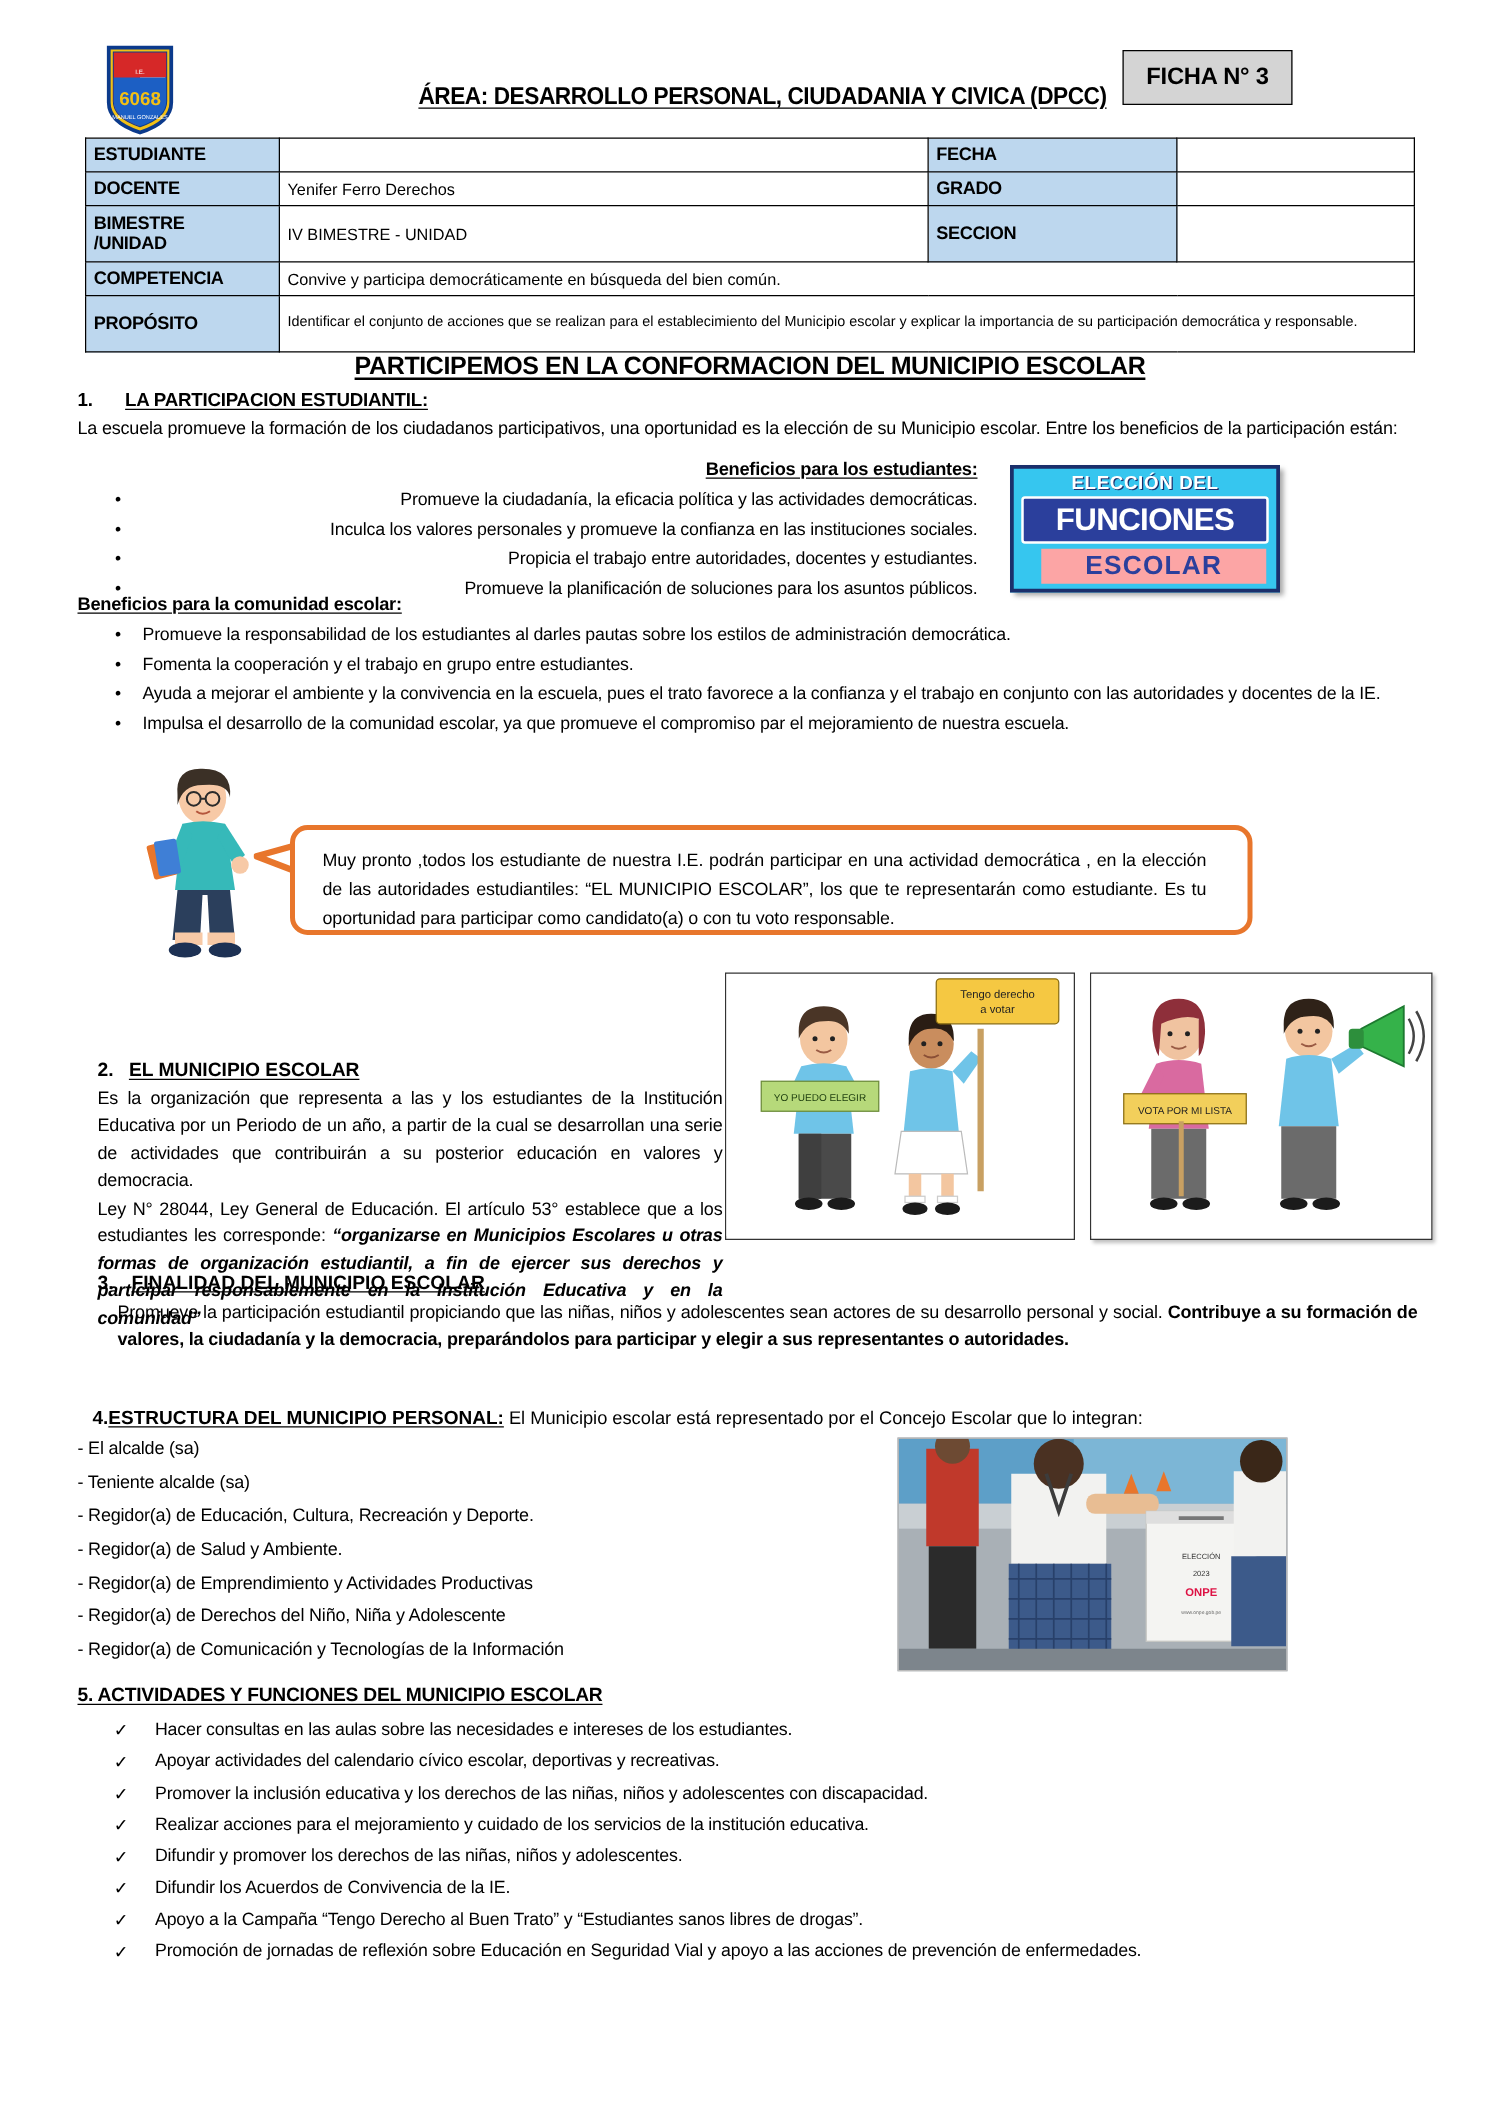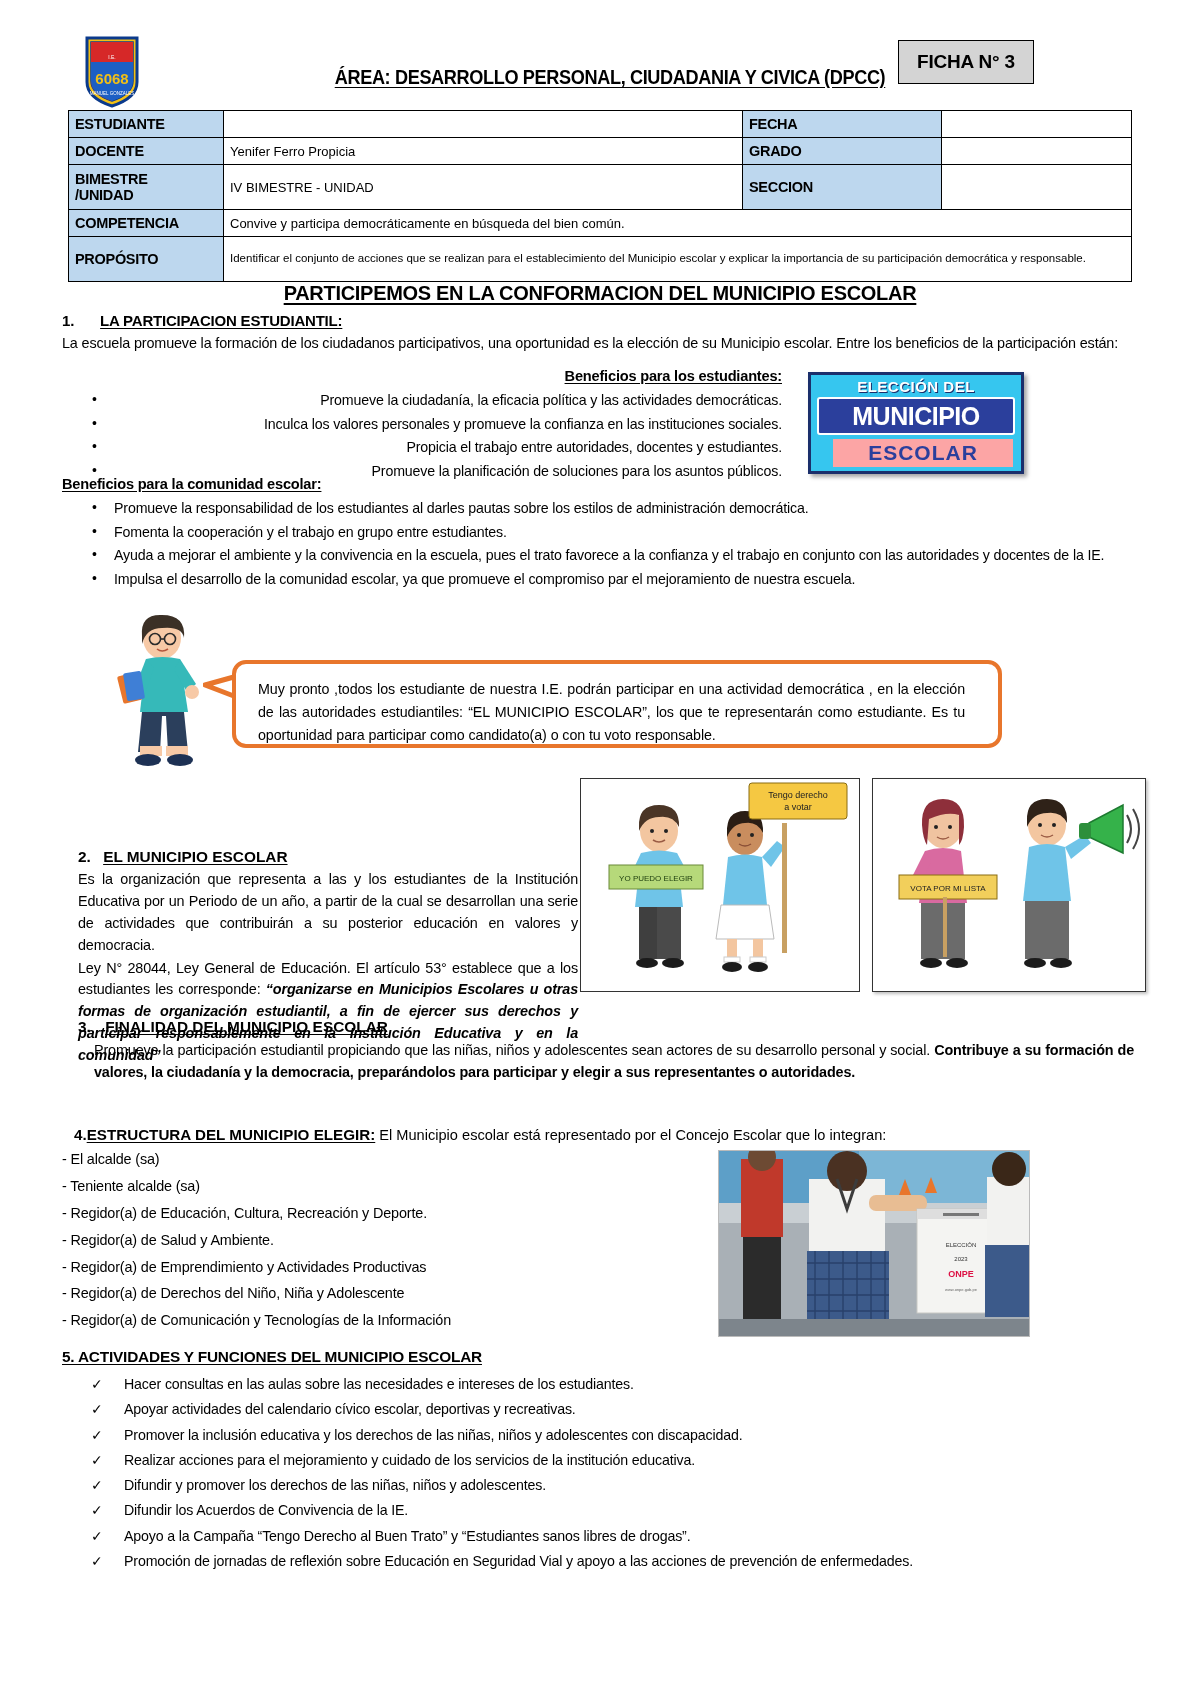--- a/index.html
+++ b/index.html
@@ -145,21 +145,21 @@
   <table class="info-table">
     <tbody>
         <tr>
       <td class="lbl c1">ESTUDIANTE</td>
       <td class="val c2"></td>
       <td class="lbl c3">FECHA</td>
       <td class="val c4"></td>
     </tr>
     <tr>
       <td class="lbl c1">DOCENTE</td>
-      <td class="val c2">Yenifer Ferro Propicia</td>
+      <td class="val c2">Yenifer Ferro Derechos</td>
       <td class="lbl c3">GRADO</td>
       <td class="val c4"></td>
     </tr>
     <tr>
       <td class="lbl c1" style="height:40px">BIMESTRE<br>/UNIDAD</td>
       <td class="val c2">IV BIMESTRE - UNIDAD</td>
       <td class="lbl c3">SECCION</td>
       <td class="val c4"></td>
     </tr>
     <tr>
@@ -198,21 +198,21 @@
     <ul class="bul" style="margin-top:6px;">
       <li>Promueve la responsabilidad de los estudiantes al darles pautas sobre los estilos de administración democrática.</li>
       <li>Fomenta la cooperación y el trabajo en grupo entre estudiantes.</li>
       <li>Ayuda a mejorar el ambiente y la convivencia en la escuela, pues el trato favorece a la confianza y el trabajo en conjunto con las autoridades y docentes de la IE.</li>
       <li>Impulsa el desarrollo de la comunidad escolar, ya que promueve el compromiso par el mejoramiento de nuestra escuela.</li>
     </ul>
   </div>
 
   <div class="poster">
     <div class="p-top">ELECCIÓN DEL</div>
-    <div class="p-mid">MUNICIPIO</div>
+    <div class="p-mid">FUNCIONES</div>
     <div class="p-bot">ESCOLAR</div>
   </div>
 
   <div class="teacher">
     <svg width="120" height="165" viewBox="0 0 120 165">
       <ellipse cx="58" cy="26" rx="19" ry="21" fill="#f7c9a6"></ellipse>
       <path d="M38 24 Q36 2 58 3 Q82 3 80 26 Q78 14 58 16 Q42 16 38 32 Z" fill="#3b3026"></path>
       <circle cx="51" cy="27" r="5.5" fill="none" stroke="#2b2b2b" stroke-width="1.6"></circle>
       <circle cx="66" cy="27" r="5.5" fill="none" stroke="#2b2b2b" stroke-width="1.6"></circle>
       <line x1="56.5" y1="27" x2="60.5" y2="27" stroke="#2b2b2b" stroke-width="1.6"></line>
@@ -337,21 +337,21 @@
       <span class="sec-num">3.</span>
       <span class="u" style="margin-left:10px;">FINALIDAD DEL MUNICIPIO ESCOLAR</span>
     </div>
     <div class="body-txt" style="margin-top:4px;margin-left:16px;width:1040px;text-align:justify;">
       <span>Promueve la participación estudiantil propiciando que las niñas, niños y adolescentes sean actores de su desarrollo personal y social. </span><span style="font-weight:bold;">Contribuye a su formación de valores, la ciudadanía y la democracia, preparándolos para participar y elegir a sus representantes o autoridades.</span>
     </div>
   </div>
 
   <div class="blk" style="left:62px;top:1126px;width:1080px;">
     <div style="font-size:15.2px;">
-      <span class="sec-num" style="margin-left:12px;">4.</span><span class="u" style="font-weight:bold;">ESTRUCTURA DEL MUNICIPIO ELEGIR:</span><span style="font-size:14.6px;"> El Municipio escolar está representado por el Concejo Escolar que lo integran:</span>
+      <span class="sec-num" style="margin-left:12px;">4.</span><span class="u" style="font-weight:bold;">ESTRUCTURA DEL MUNICIPIO PERSONAL:</span><span style="font-size:14.6px;"> El Municipio escolar está representado por el Concejo Escolar que lo integran:</span>
     </div>
     <div style="margin-top:6px;">
       <div class="body-txt" style="margin-bottom:5px;">- El alcalde (sa)</div>
       <div class="body-txt" style="margin-bottom:5px;">- Teniente alcalde (sa)</div>
       <div class="body-txt" style="margin-bottom:5px;">- Regidor(a) de Educación, Cultura, Recreación y Deporte.</div>
       <div class="body-txt" style="margin-bottom:5px;">- Regidor(a) de Salud y Ambiente.</div>
       <div class="body-txt" style="margin-bottom:5px;">- Regidor(a) de Emprendimiento y Actividades Productivas</div>
       <div class="body-txt" style="margin-bottom:5px;">- Regidor(a) de Derechos del Niño, Niña y Adolescente</div>
       <div class="body-txt" style="margin-bottom:5px;">- Regidor(a) de Comunicación y Tecnologías de la Información</div>
     </div>

